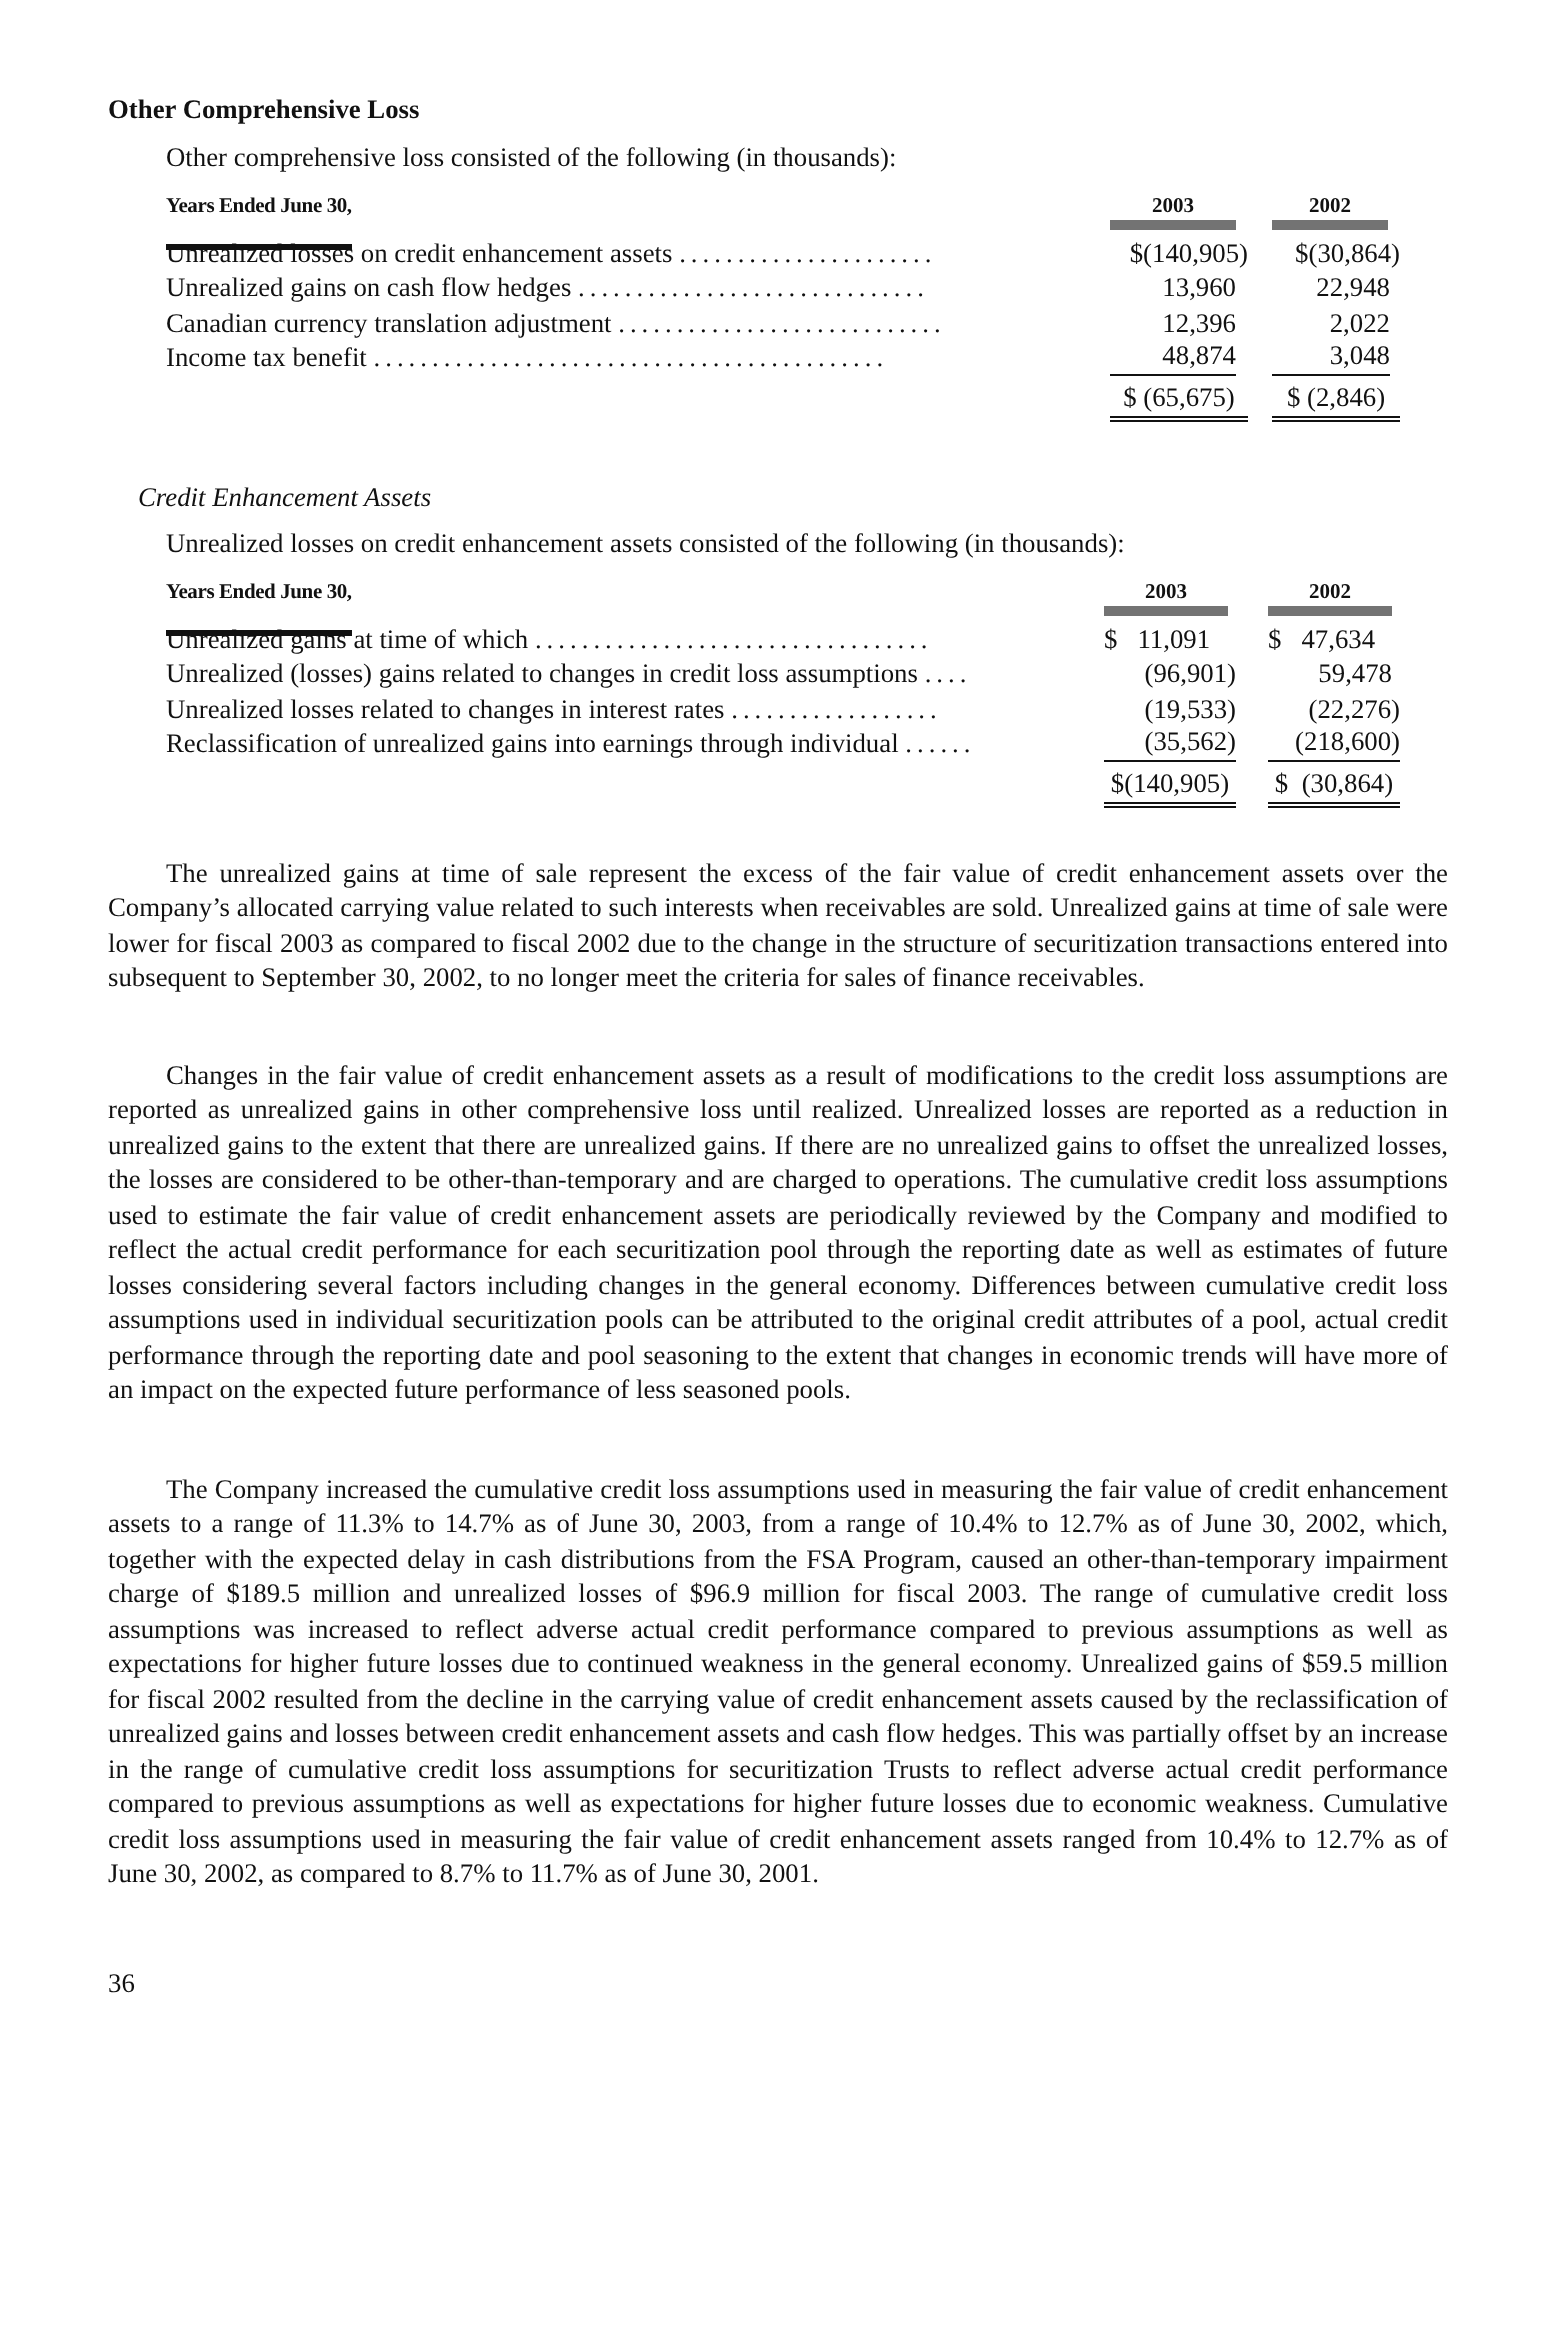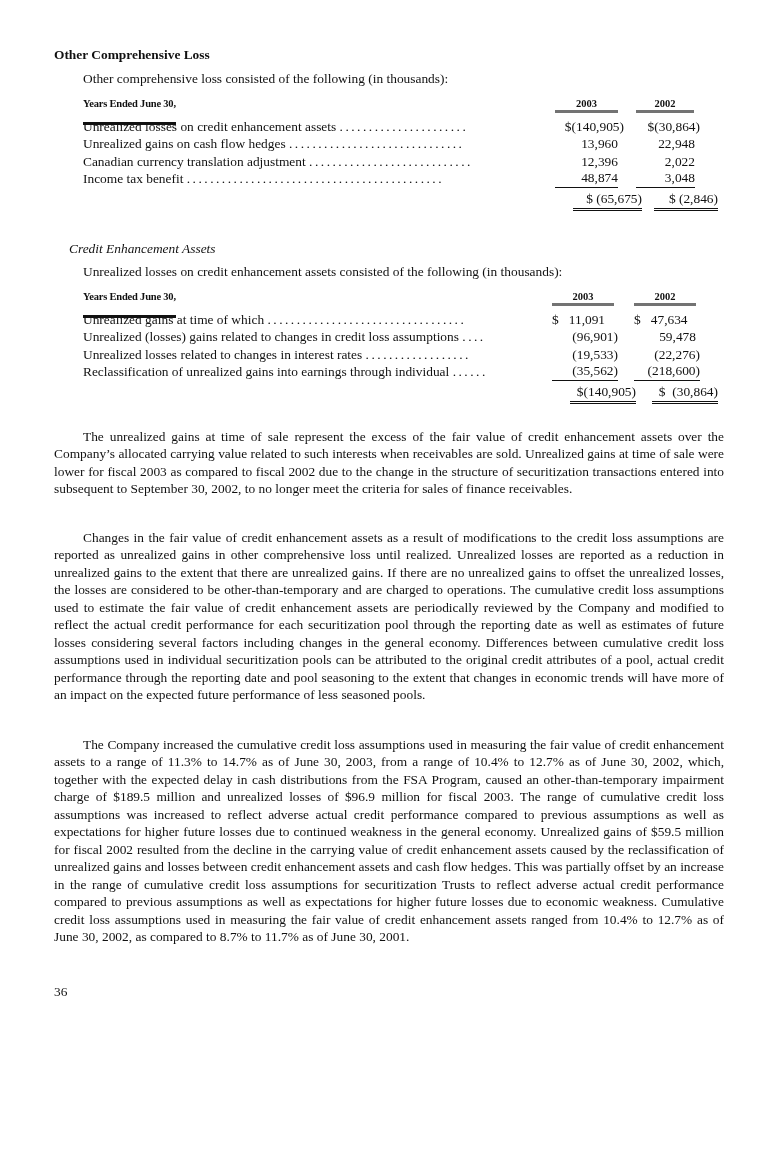--- a/index.html
+++ b/index.html
@@ -14,31 +14,31 @@
   .h2 { position: absolute; left: 15px; top: 241px; font-style: italic; font-size: 13.4px; }
 
   .tbl { position: absolute; left: 29px; width: 641px; }
   .thead { position: relative; height: 20px; }
   .thead .lab {
     position: absolute; left: 0; top: 0; font-weight: bold; font-size: 10.5px;
     border-bottom: 3px solid #111; padding-bottom: 13px; letter-spacing: -0.2px;
   }
   .thead .col {
     position: absolute; top: 0; font-weight: bold; font-size: 10.5px; text-align: center;
-    border-bottom: 3px solid #737373; padding-bottom: 1px;
+    border-bottom: 5px solid #737373; padding-bottom: 1px;
   }
   .row { position: relative; height: 17.4px; line-height: 17.4px; white-space: nowrap; }
   .row .desc { position: absolute; left: 0; top: 0; overflow: hidden; }
   .row .dots { letter-spacing: 2.5px; }
   .row .val { position: absolute; top: 0; text-align: right; }
   .row .val.ul { border-bottom: 1px solid #111; line-height: 16.4px; }
   .total { position: relative; height: 22px; line-height: 20px; }
   .total .val {
-    position: absolute; top: 2px; text-align: right;
-    border-bottom: 3px double #111; line-height: 18px; margin-left: 18px;
+    position: absolute; top: 2px; text-align: center;
+    border-bottom: 3px double #111; line-height: 18px;
   }
 
   .para {
     position: absolute; left: 0; width: 670px; text-align: justify;
     font-size: 13.4px; line-height: 17.45px; text-indent: 29px;
   }
   .pageno { position: absolute; left: 0; width: 670px; top: 984px; text-align: left; font-size: 13.4px; }
 </style>
 </head>
 <body>

